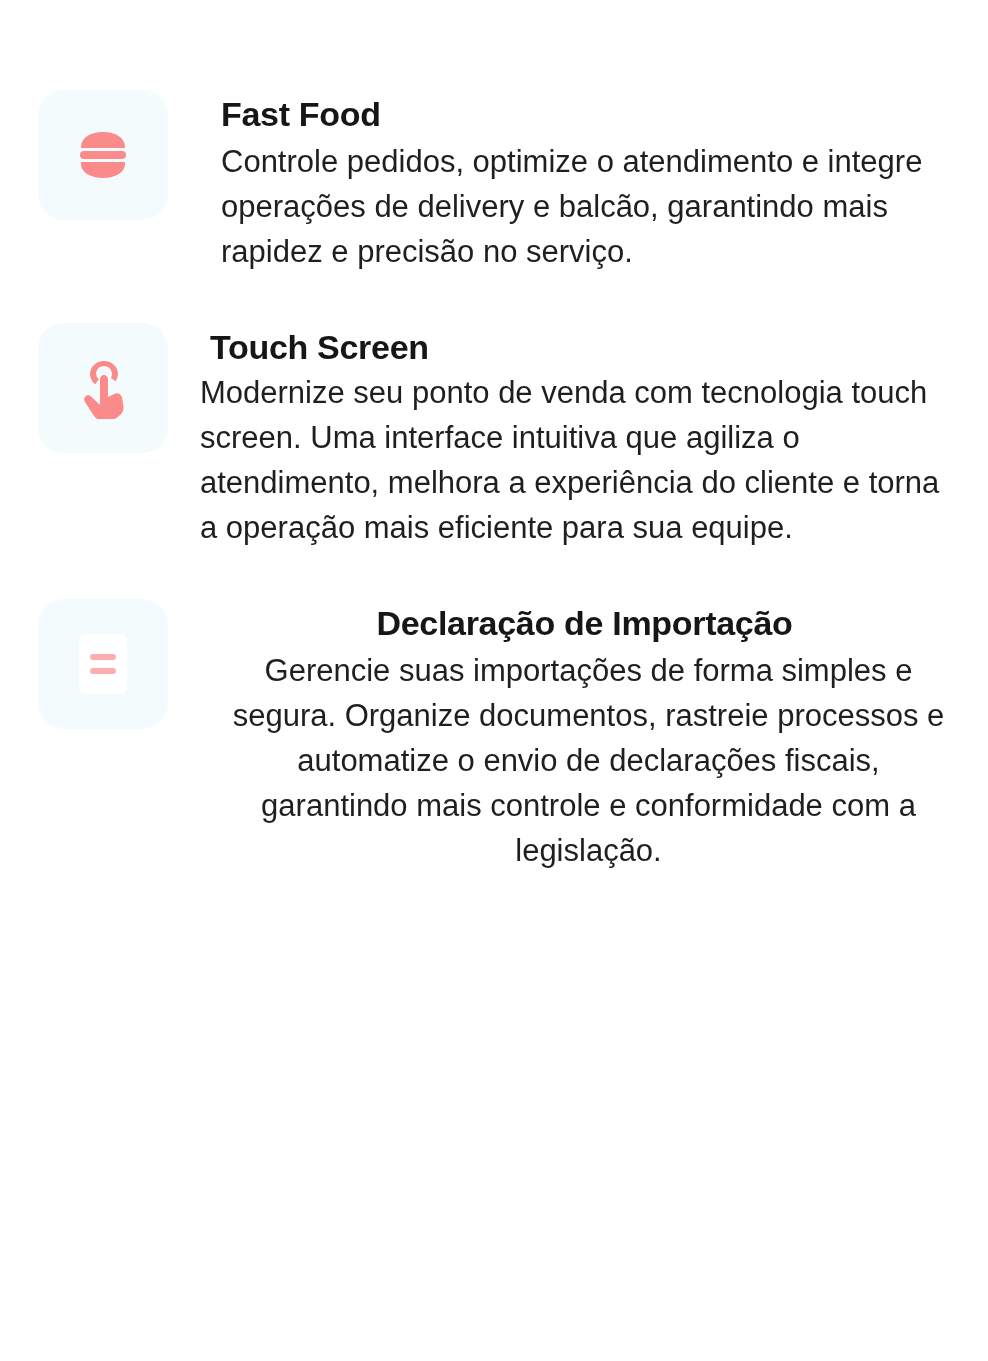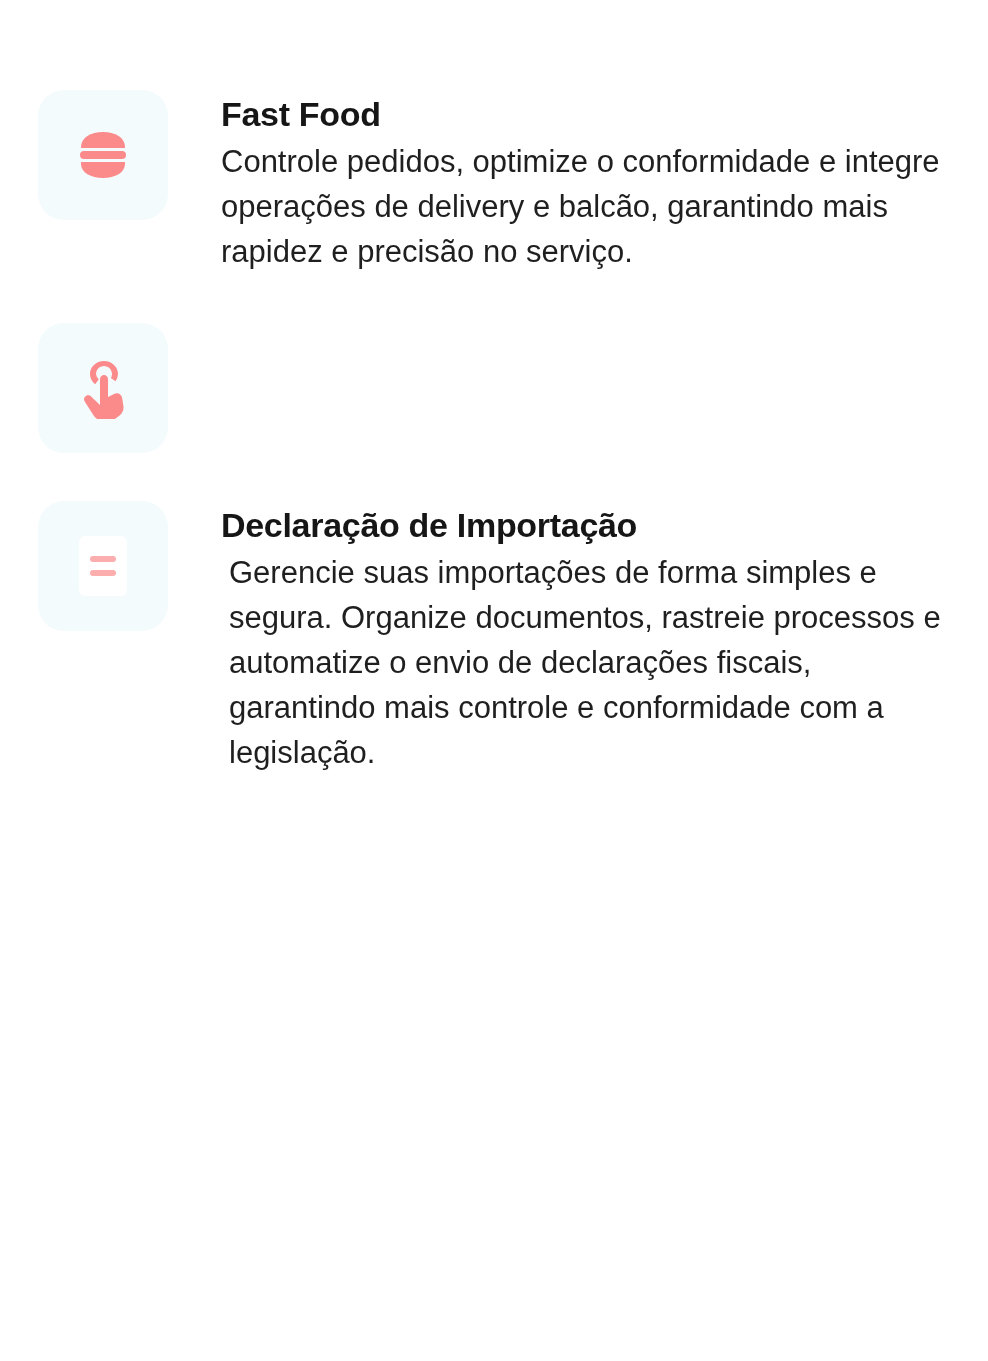--- a/index.html
+++ b/index.html
@@ -61,21 +61,21 @@
     line-height: 1.45;
     color: #1f1f1f;
     margin: 0;
     font-weight: 400;
   }
   
   .feature[data-index="0"] .feature-text { margin-left: 33px; }
   .feature[data-index="0"] .feature-desc { margin-left: 0px; }
   .feature[data-index="1"] .feature-text { margin-left: 22px; }
   .feature[data-index="1"] .feature-title { margin-bottom: 4px; }
-  .feature[data-index="2"] .feature-text { margin-left: 33px; }
+  .feature[data-index="2"] .feature-text { margin-left: 33px; text-align: center; }
   .feature[data-index="2"] .feature-desc { margin-left: 8px; margin-top: 2px; }
   .feature[data-index="1"] .feature-desc { margin-left: -10px; }
   .spacer { flex: 1 1 auto; }
 </style>
 </head>
 <body>
 
 <div class="page">
 
   <div class="feature" data-index="0">
@@ -83,32 +83,36 @@
       <span>
         <svg width="60" height="60" viewBox="0 0 60 60" aria-hidden="true">
           <path d="M8 22c0-9.4 9.8-15 22-15s22 5.6 22 15v1H8z" fill="#fb8a8a"></path>
           <rect x="7" y="26" width="46" height="8" rx="4" fill="#fb8a8a"></rect>
           <path d="M8 37h44v2c0 8.5-9.8 14-22 14S8 47.5 8 39z" fill="#fb8a8a"></path>
         </svg>
       </span>
     </div>
     <div class="feature-text">
       <h2 class="feature-title">Fast Food</h2>
-      <p class="feature-desc">Controle pedidos, optimize o conformidade e integre operações de delivery e balcão, garantindo mais rapidez e precisão no serviço.</p>
+      <p class="feature-desc">Controle pedidos, optimize o atendimento e integre operações de delivery e balcão, garantindo mais rapidez e precisão no serviço.</p>
     </div>
   </div>
 
   <div class="feature" data-index="1">
     <div class="icon-tile">
       <span>
         <svg width="58" height="62" viewBox="0 0 58 62" aria-hidden="true">
           <path d="M30 4c-8 0-14 6-14 13 0 4.2 2 7.9 5.2 10.2l3.6-4.9A7.9 7.9 0 0 1 22 17c0-4.4 3.6-8 8-8s8 3.6 8 8c0 1.5-.4 2.9-1.1 4.1l4.6 3.2A13.6 13.6 0 0 0 44 17c0-7-6-13-14-13z" fill="#fb8a8a"></path>
           <path d="M26 22c0-2.2 1.8-4 4-4s4 1.8 4 4v18l6.5-3.2c3.2-1.6 7 .4 7.6 3.9l1.3 8.2c.6 3.6-.8 7.2-3.6 9.4l-3.8 3c-1.6 1.3-3.6 2-5.7 2H28c-3.3 0-6.4-1.7-8.2-4.5l-9.1-14.3c-1.3-2-.6-4.6 1.5-5.7 1.7-.9 3.8-.5 5.1.9L26 48z" fill="#fb8a8a"></path>
         </svg>
       </span>
+    </div>
+    <div class="feature-text">
+      <h2 class="feature-title">Touch Screen</h2>
+      <p class="feature-desc">Modernize seu ponto de venda com tecnologia touch screen. Uma interface intuitiva que agiliza o atendimento, melhora a experiência do cliente e torna a operação mais eficiente para sua equipe.</p>
     </div>
   </div>
 
   <div class="feature" data-index="2">
     <div class="icon-tile">
       <span>
         <svg width="56" height="64" viewBox="0 0 56 64" aria-hidden="true">
           <rect x="4" y="2" width="48" height="60" rx="6" fill="#ffffff"></rect>
           <rect x="15" y="22" width="26" height="6" rx="3" fill="#fcaeae"></rect>
           <rect x="15" y="36" width="26" height="6" rx="3" fill="#fcaeae"></rect>

